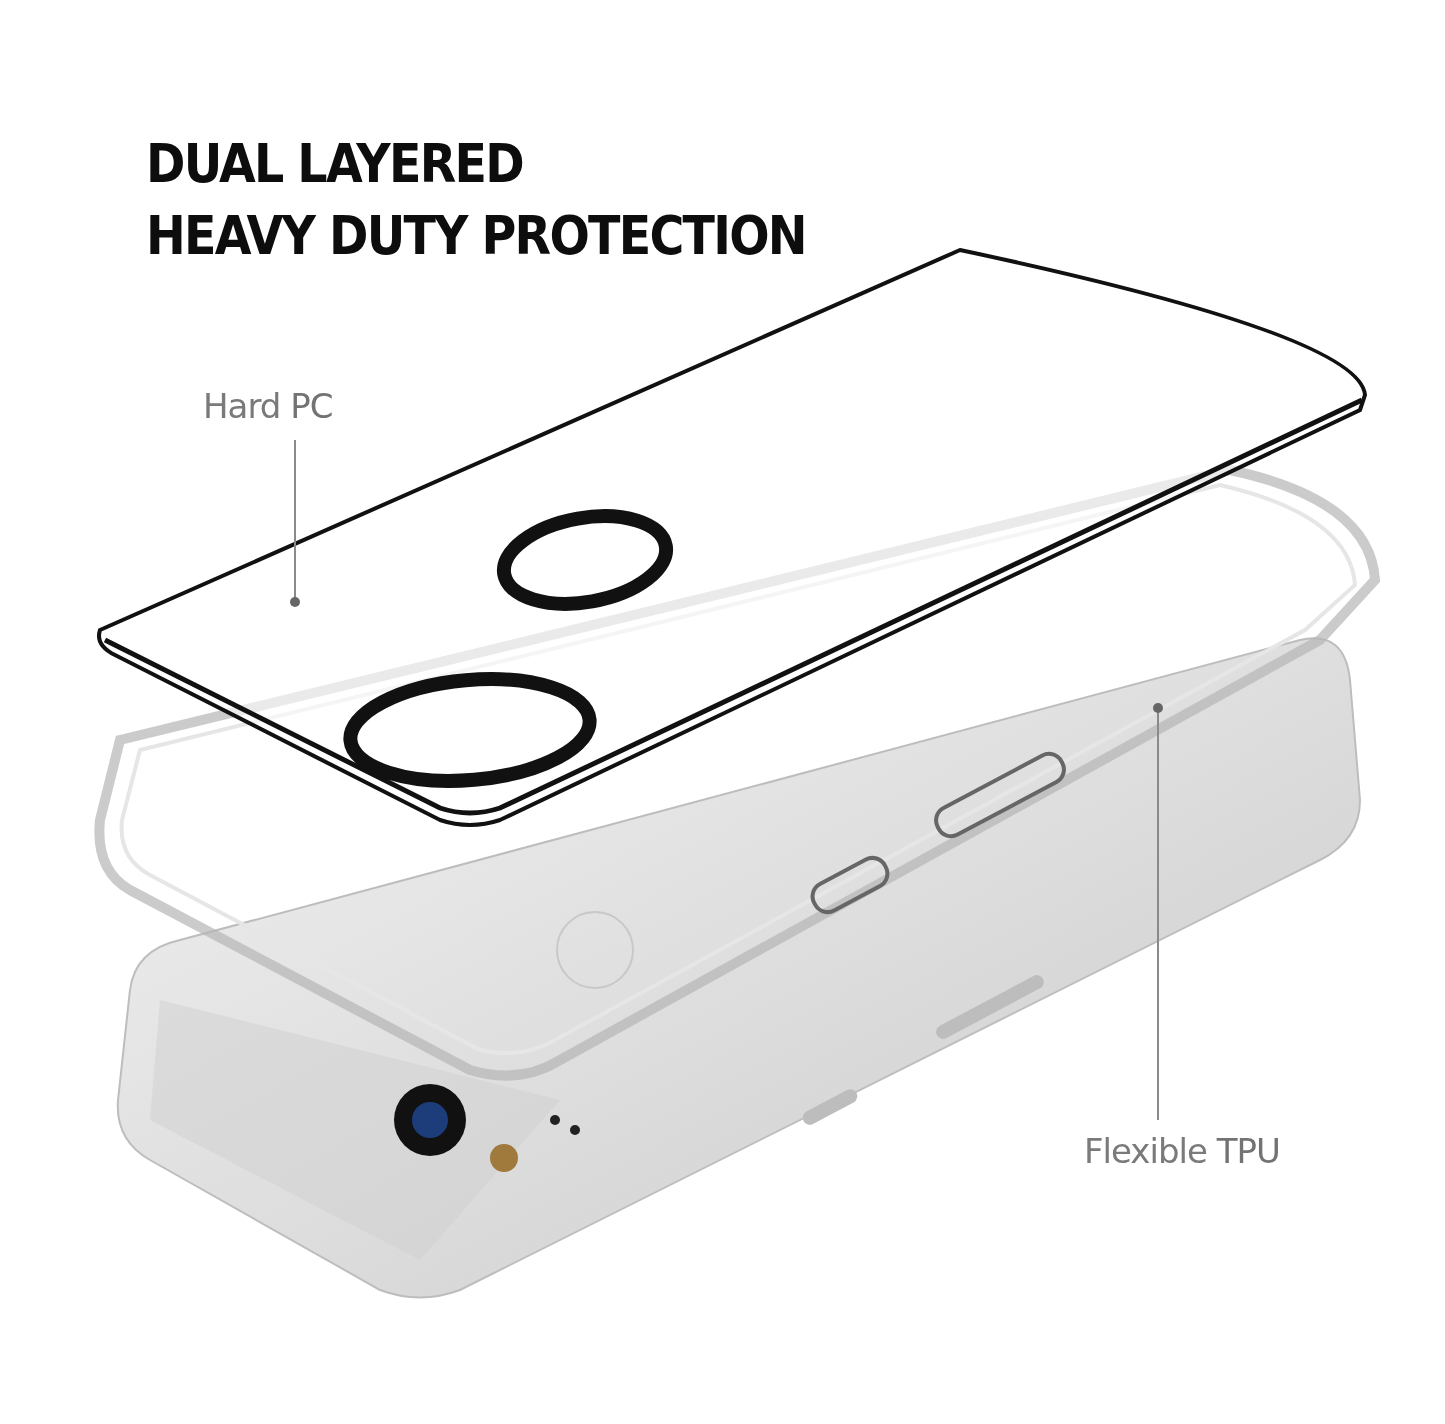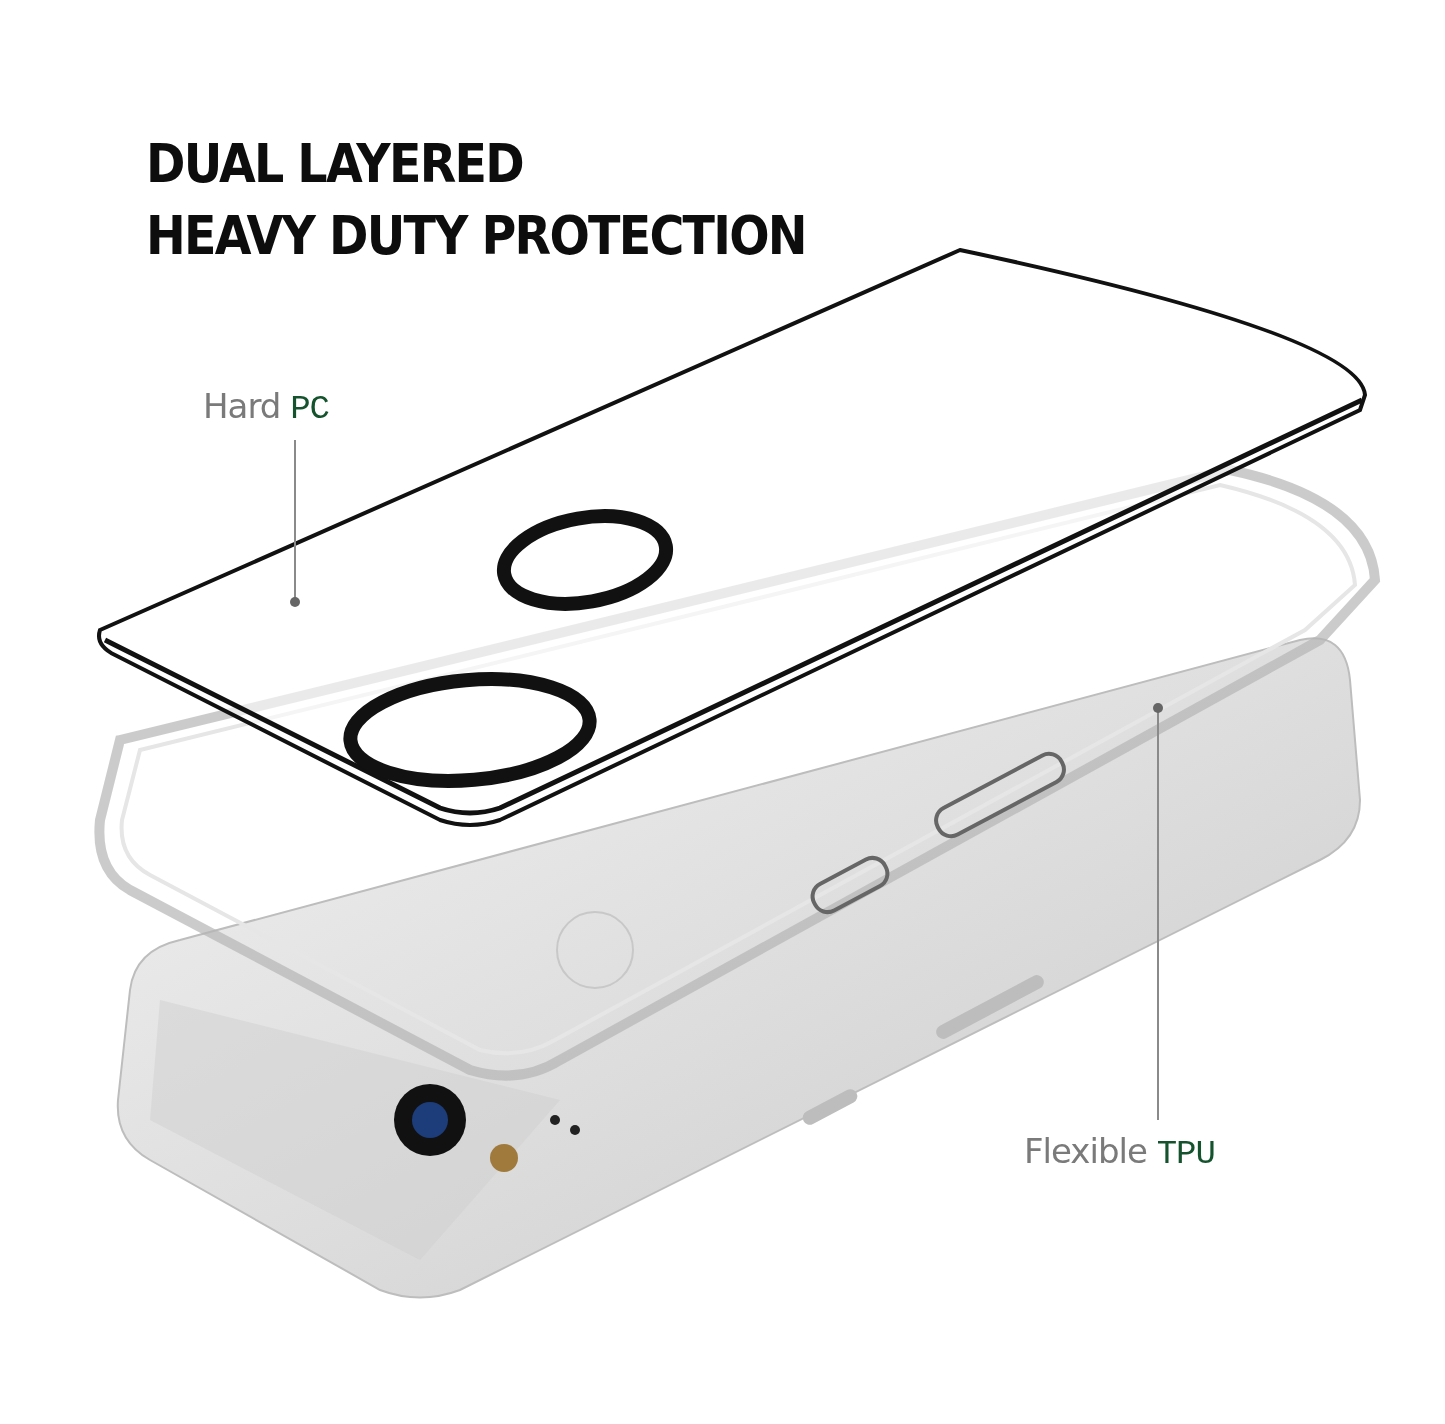--- a/index.html
+++ b/index.html
@@ -1,19 +1,19 @@
 <!DOCTYPE html>
 <html><head>
   <meta charset="utf-8">
   <style>
     html, body { margin: 0; padding: 0; background: #ffffff; }
     body { width: 1445px; height: 1424px; position: relative; overflow: hidden; font-family: "Liberation Sans", sans-serif; }
     .headline { position: absolute; left: 146px; top: 128px; font-family: "DejaVu Sans", sans-serif; font-weight: bold; font-size: 54px; line-height: 72px; color: #0d0d0d; letter-spacing: -2px; transform: scaleX(0.88); transform-origin: left top; }
     .label { position: absolute; font-size: 34px; color: #7a7a7a; font-family: "DejaVu Sans", sans-serif; font-weight: normal; letter-spacing: -1px; }
-    .label b { color: #14532d; font-weight: normal; font-family: Liberation Mono, monospace; }
+    .label b { color: #737373; font-weight: normal; }
     svg.art { position: absolute; left: 0; top: 0; }
   </style>
 </head>
 <body>
 
 <svg class="art" width="1445" height="1424" viewBox="0 0 1445 1424">
   <defs>
     <linearGradient id="phoneg" x1="0" y1="0" x2="1" y2="1">
       <stop offset="0" stop-color="#f2f2f2"></stop>
       <stop offset="0.5" stop-color="#dedede"></stop>
@@ -58,15 +58,15 @@
 
 <div class="headline">
   <div>DUAL LAYERED</div>
   <div>HEAVY DUTY PROTECTION</div>
 </div>
 
 <div class="label" style="left:203px; top:386px;">
   <span>Hard </span><b>PC</b>
 </div>
 
-<div class="label" style="left:1024px; top:1131px;">
+<div class="label" style="left:1084px; top:1131px;">
   <span>Flexible </span><b>TPU</b>
 </div>
 
 </body></html>

